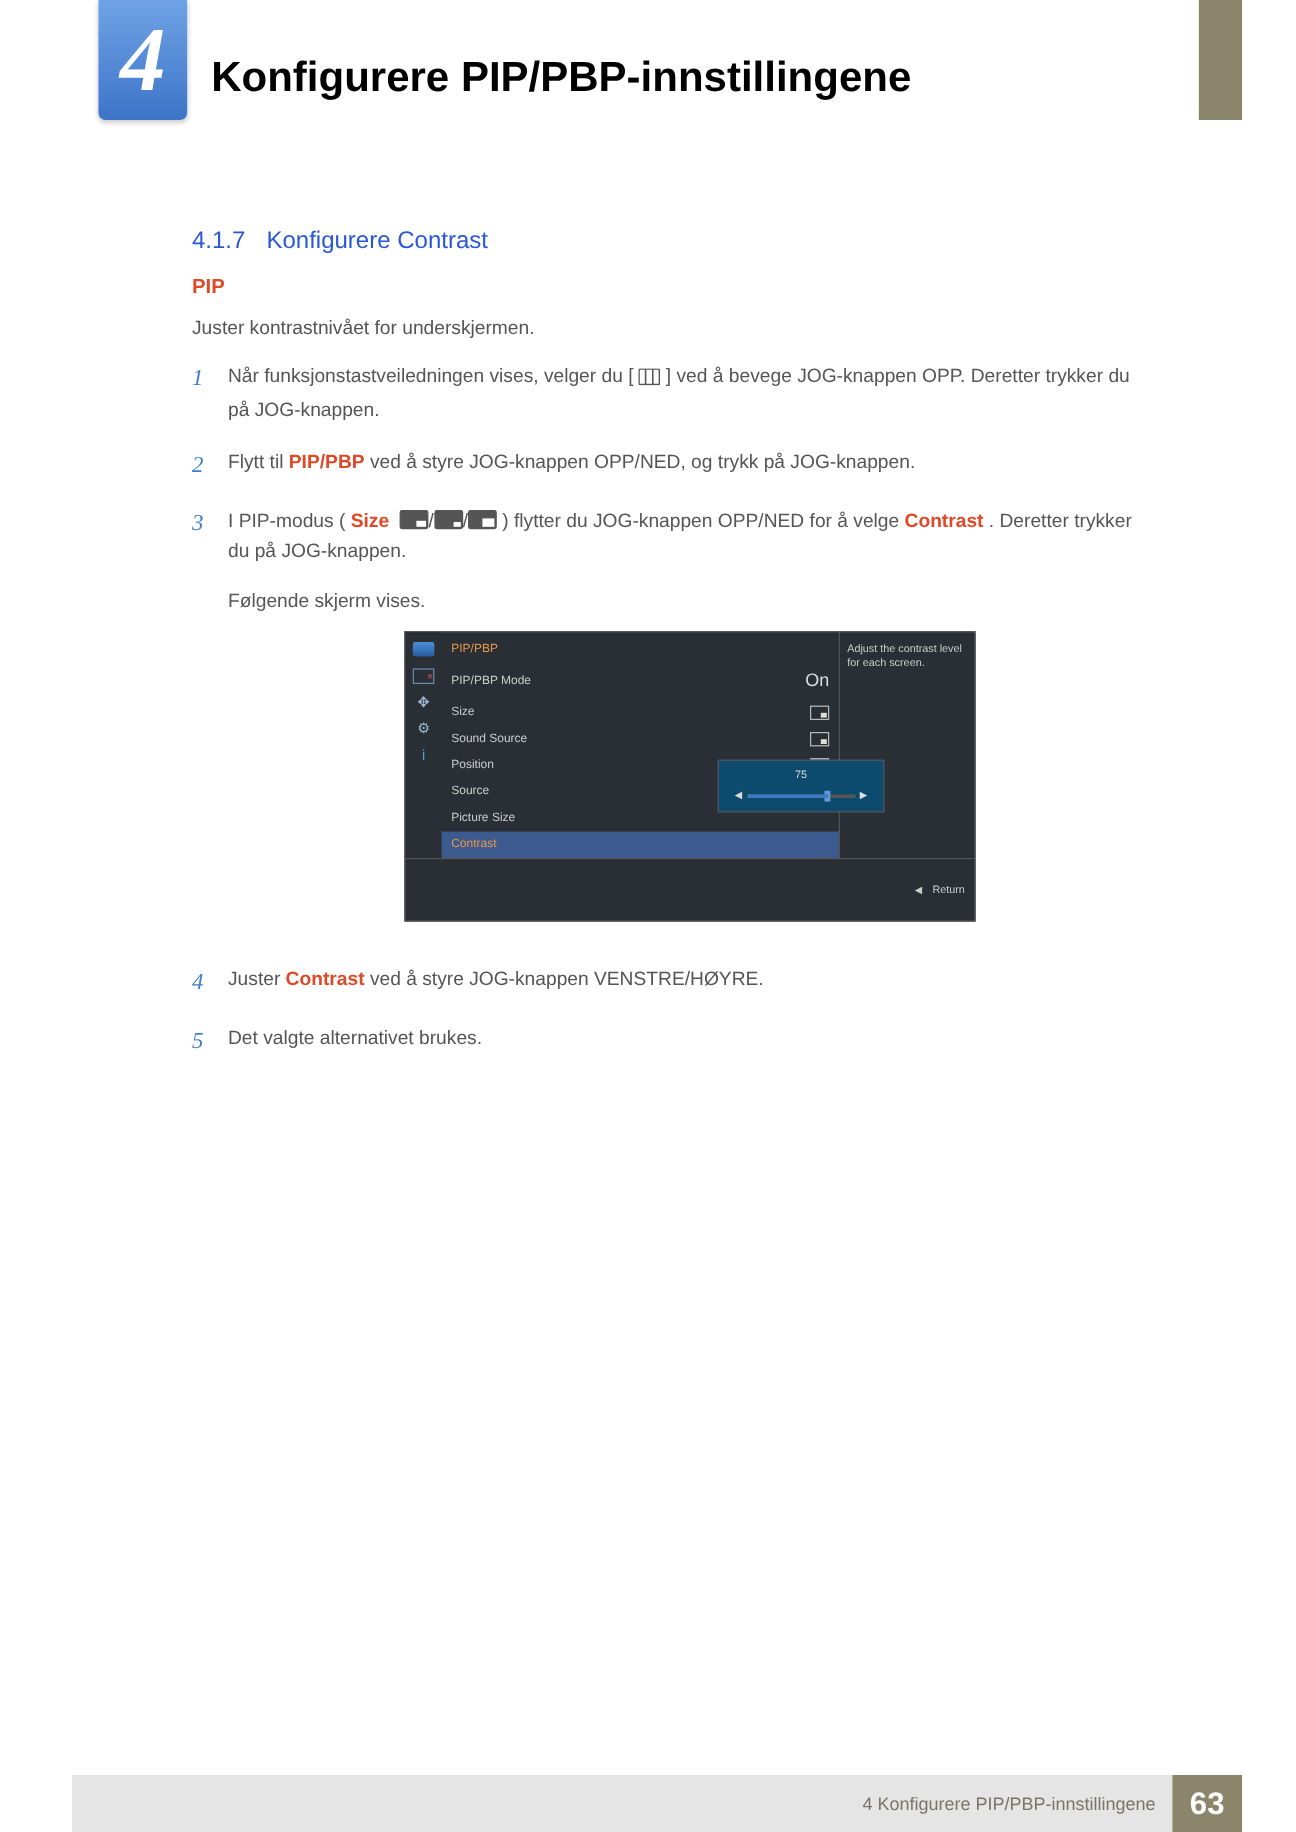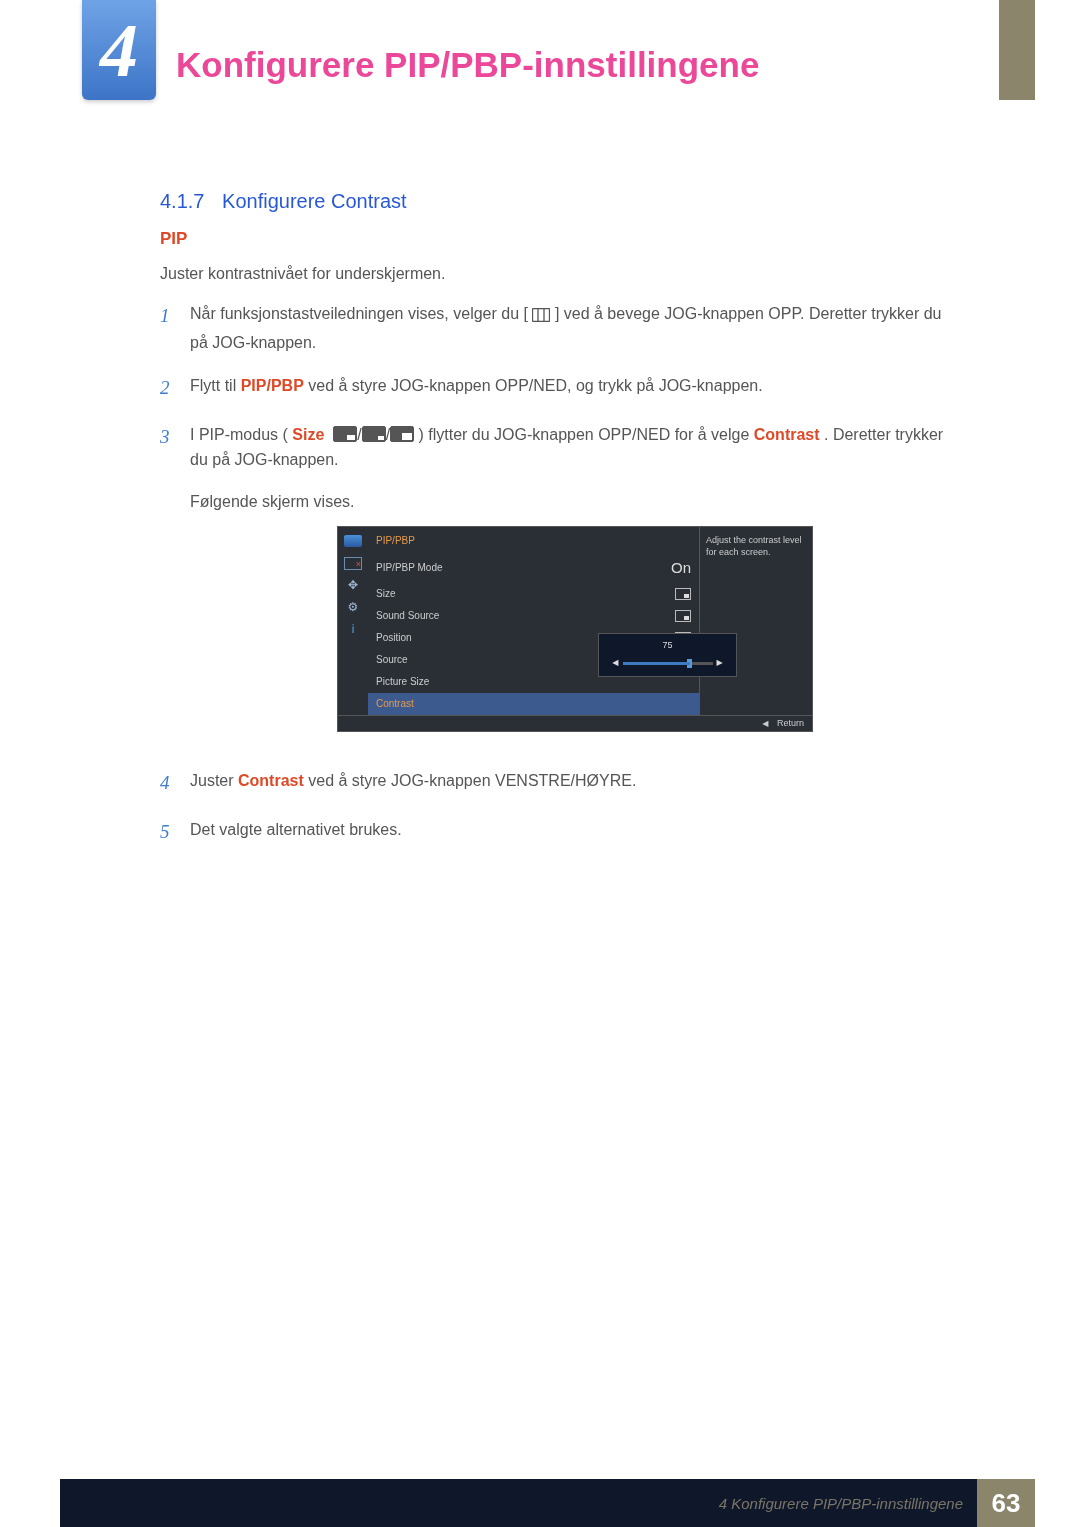--- a/index.html
+++ b/index.html
@@ -26,21 +26,21 @@
     box-shadow: 0 2px 4px rgba(0,0,0,0.2);
   }
   .chapter-num {
     color: #fff;
     font-size: 76px;
     font-style: italic;
     font-weight: bold;
     font-family: Georgia, serif;
   }
   .chapter-title {
-    color: #ec4899;
+    color: #000000;
     font-size: 35px;
     font-weight: 600;
     margin-top: 30px;
   }
   .vbar {
     position: absolute;
     top: 0;
     right: 45px;
     width: 36px;
     height: 100px;
@@ -187,21 +187,21 @@
     content:"";
     position:absolute;
     background:#ddd;
     width:5px;height:4px;right:1px;bottom:1px;
   }
   .osd-slider-box {
     position: absolute;
     top: 106px;
     left: 260px;
     width: 125px;
-    background: #0f172a;
+    background: #0c4a6e;
     border: 1px solid #555;
     padding: 4px 6px 6px;
     text-align: center;
   }
   .osd-slider-box .num {
     color: #ddd;
     font-size: 9px;
     margin-bottom: 4px;
   }
   .osd-slider-track {
@@ -235,48 +235,47 @@
     width: 100px;
     border-left: 1px solid #555;
     padding: 8px 6px;
     font-size: 9px;
     color: #ccc;
     line-height: 1.3;
   }
   .osd-footer {
     border-top: 1px solid #555;
     text-align: right;
-    padding: 0 8px;
+    padding: 18px 8px;
     font-size: 9px;
     color: #ccc;
   }
   .osd-footer .tri { margin-right: 6px; font-size: 8px; }
 
   
   .footer {
     position: fixed;
     bottom: 0;
     left: 0;
     right: 0;
     height: 48px;
     display: flex;
     justify-content: flex-end;
     align-items: stretch;
   }
   .footer-text {
-    background: #0f172a;
+    background: #e5e5e5;
     color: #7a7567;
     display: flex;
     align-items: center;
     padding: 0 14px;
     font-size: 15px;
     flex: 1;
     justify-content: flex-end;
     margin-left: 60px;
-    font-style: italic;
   }
   .footer-page {
     background: #8b856b;
     color: #fff;
     font-size: 26px;
     font-weight: 700;
     width: 58px;
     display: flex;
     align-items: center;
     justify-content: center;

